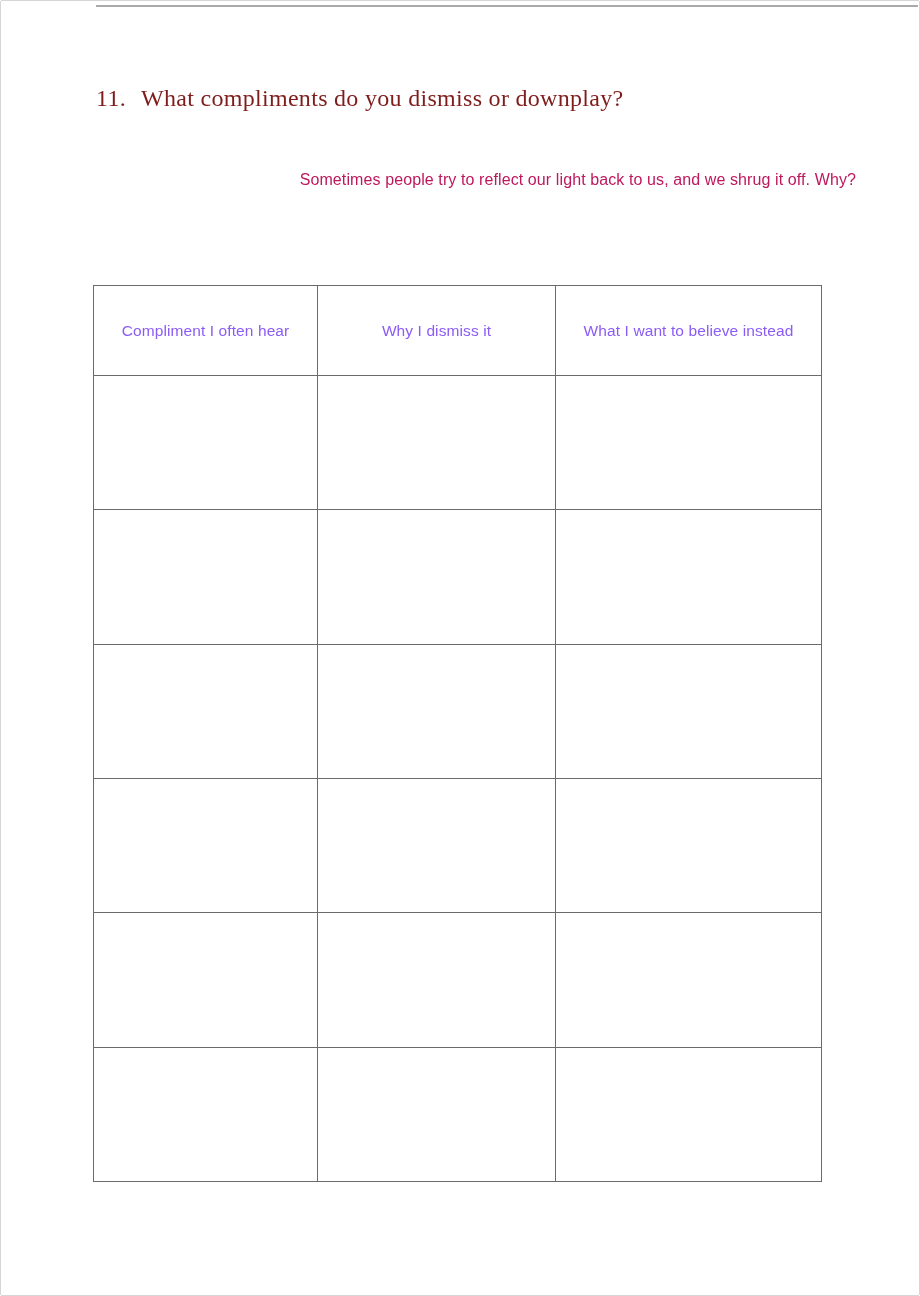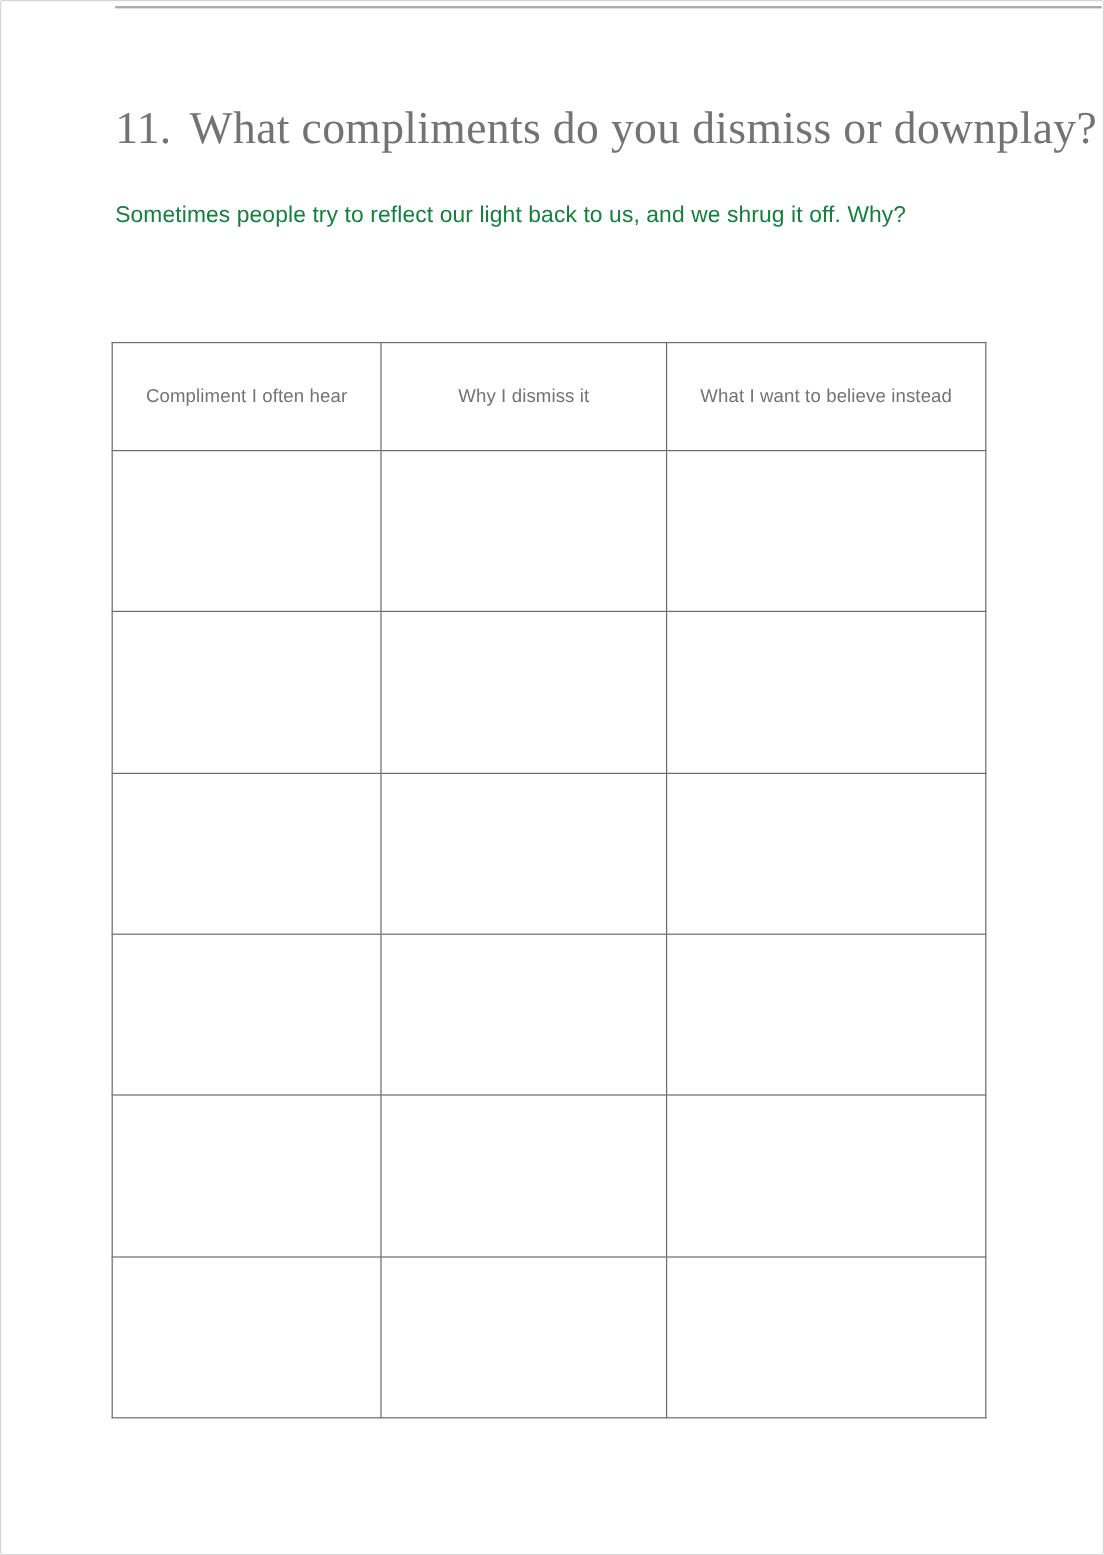--- a/index.html
+++ b/index.html
@@ -27,55 +27,56 @@
     width: 822px;
     height: 2px;
     background: #aaaaaa;
   }
   .heading {
     position: absolute;
     left: 95px;
     top: 84px;
     font-family: "Liberation Serif", "DejaVu Serif", serif;
     font-weight: 400;
-    font-size: 38px;
+    font-size: 24px;
     letter-spacing: 0.3px;
-    color: #737373;
+    color: #7f1d1d;
     white-space: nowrap;
   }
   .heading .num { margin-right: 15px; }
   .intro {
     position: absolute;
     left: 95px;
     top: 166px;
     width: 760px;
-    font-size: 19px;
+    font-size: 16px;
     line-height: 25px;
-    color: #15803d;
+    color: #be185d;
     letter-spacing: 0.1px;
+    text-align: right;
   }
   table.worksheet {
     position: absolute;
     left: 92px;
     top: 284px;
     width: 728px;
     height: 897px;
     border-collapse: collapse;
     table-layout: fixed;
   }
   table.worksheet th,
   table.worksheet td {
     border: 1.4px solid #6b6b6b;
     background: #ffffff;
   }
   table.worksheet thead tr { height: 90px; }
   table.worksheet th {
     font-weight: 400;
     font-size: 15.5px;
-    color: #737373;
+    color: #8b5cf6;
     text-align: center;
     vertical-align: middle;
     letter-spacing: 0.1px;
   }
   .col-1 { width: 224px; }
   .col-2 { width: 238px; }
   .col-3 { width: 266px; }
 </style>
 </head>
 <body>

